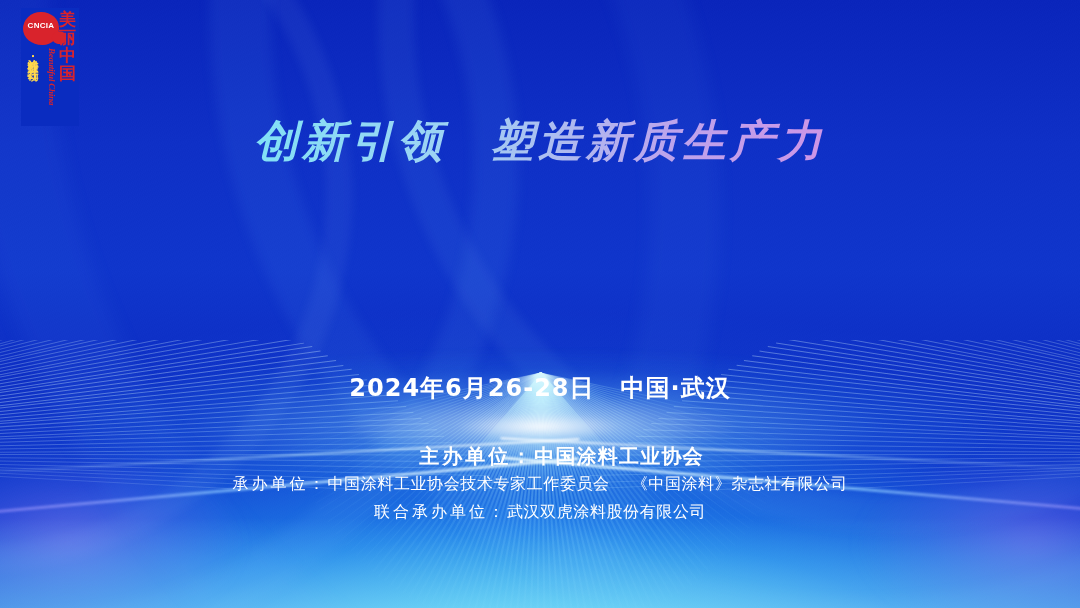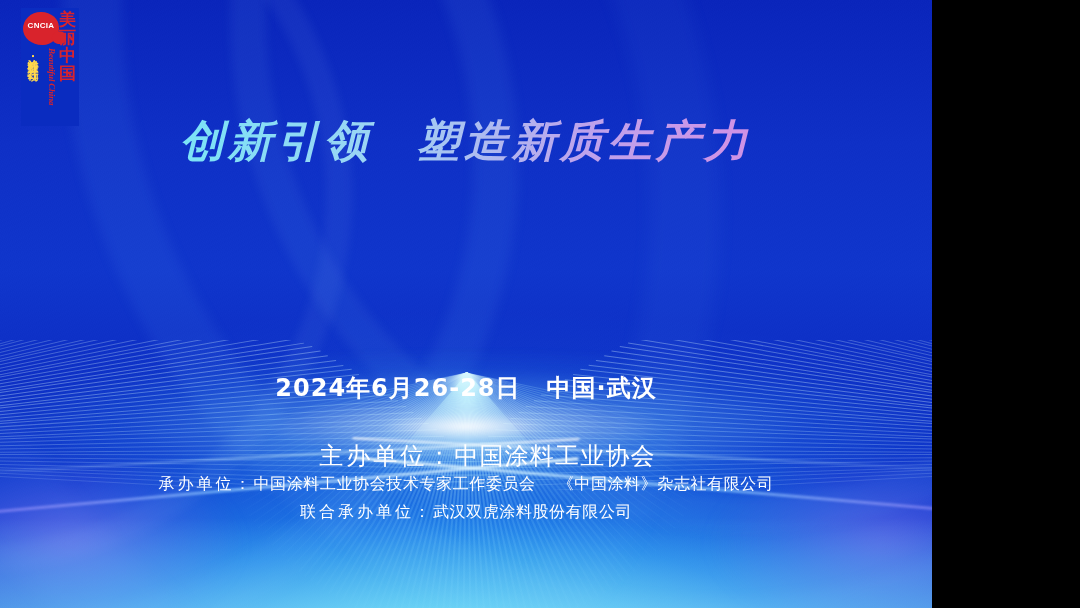--- a/index.html
+++ b/index.html
@@ -2,21 +2,21 @@
 <html><head>
 <meta charset="utf-8">
 <style>
   html, body {
     margin: 0;
     padding: 0;
     background: #000;
   }
   #banner {
     position: relative;
-    width: 932px;
+    width: 1080px;
     height: 608px;
     overflow: hidden;
     font-family: "Liberation Sans", "DejaVu Sans", sans-serif;
     background: #4d7c0f;
   }
 
   
   .bg-base {
     position: absolute; inset: 0;
     background:
@@ -330,21 +330,21 @@
 
   .orgs {
     position: absolute;
     left: 0; right: 0; top: 442px;
     text-align: center;
     color: #ffffff;
     font-family: "DejaVu Sans", sans-serif;
     white-space: nowrap;
   }
   .org-line { line-height: 28px; }
-  .org-line-1 { font-size: 24px; letter-spacing: 1.2px; font-weight: 400; margin-left: 43px; }
+  .org-line-1 { font-size: 20px; letter-spacing: 1.2px; font-weight: 700; margin-left: 43px; }
   .org-line-2 { font-size: 16px; letter-spacing: 0.6px; }
   .org-line-3 { font-size: 16px; letter-spacing: 0.6px; }
   .org-label { letter-spacing: 3px; }
   .org-gap { display: inline-block; width: 22px; }
 </style>
 </head>
 <body>
 
 <div id="banner">
 

